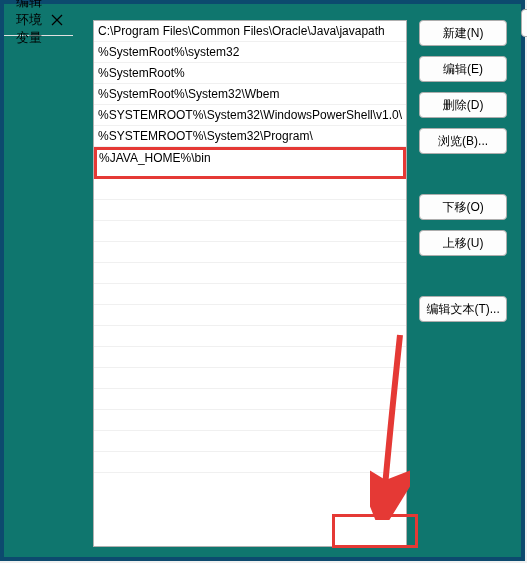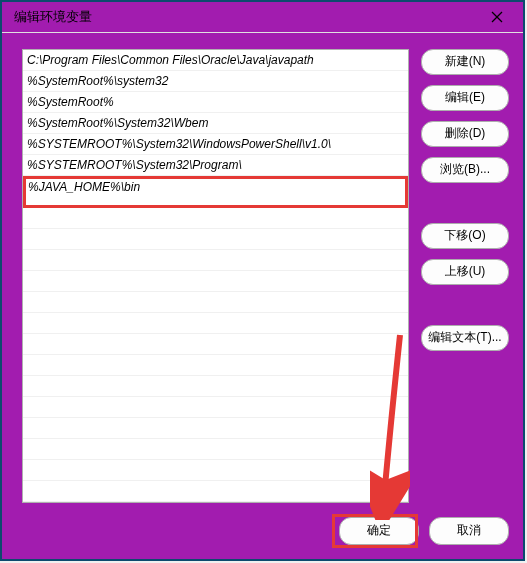--- a/index.html
+++ b/index.html
@@ -7,27 +7,27 @@
   body {
     font-family: "Microsoft YaHei", "Segoe UI", sans-serif;
     font-size: 12px;
     background: #f0f0f0;
     width: 527px;
     height: 563px;
     overflow: hidden;
     position: relative;
   }
   .window {
-    background: #a21caf;
-    border: 2px solid #0c4a6e;
+    background: #0f766e;
+    border: 4px solid #0c4a6e;
     width: 525px;
     height: 561px;
     position: relative;
     display: flex;
-    flex-direction: column;
+    flex-direction: row;
   }
   .titlebar {
     height: 32px;
     display: flex;
     align-items: center;
     justify-content: space-between;
     padding: 0 8px 0 12px;
     border-bottom: 1px solid #e0e0e0;
   }
   .titlebar .title {
@@ -47,21 +47,20 @@
     flex: 1;
     display: flex;
     padding: 16px 14px 10px 20px;
     gap: 12px;
   }
   .listbox {
     flex: 1;
     border: 1px solid #b0b0b0;
     background: #fff;
     overflow: hidden;
-    font-style: italic;
   }
   .list-item {
     height: 21px;
     line-height: 21px;
     padding: 0 4px;
     font-size: 12px;
     border-bottom: 1px solid #f0f0f0;
     white-space: nowrap;
   }
   .list-item.highlight {
@@ -73,21 +72,21 @@
   .side-buttons {
     width: 88px;
     display: flex;
     flex-direction: column;
     gap: 10px;
   }
   .side-buttons .gap { height: 20px; }
   .btn {
     height: 26px;
     border: 1px solid #adadad;
-    border-radius: 12px;
+    border-radius: 4px;
     background: #fdfdfd;
     font-size: 12px;
     cursor: pointer;
     display: flex;
     align-items: center;
     justify-content: center;
     padding: 0 6px;
   }
   .footer {
     height: 48px;

